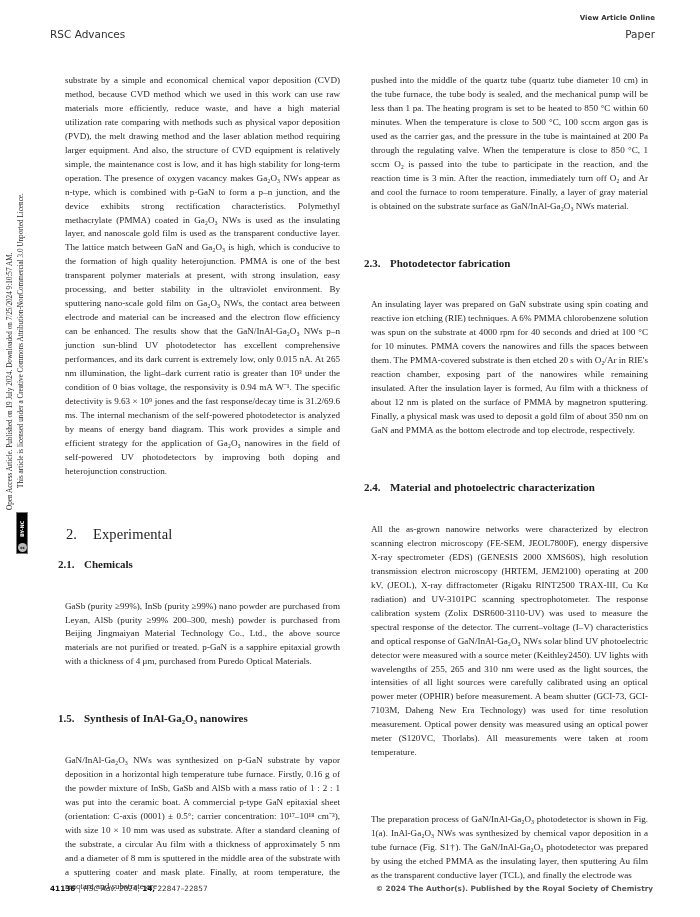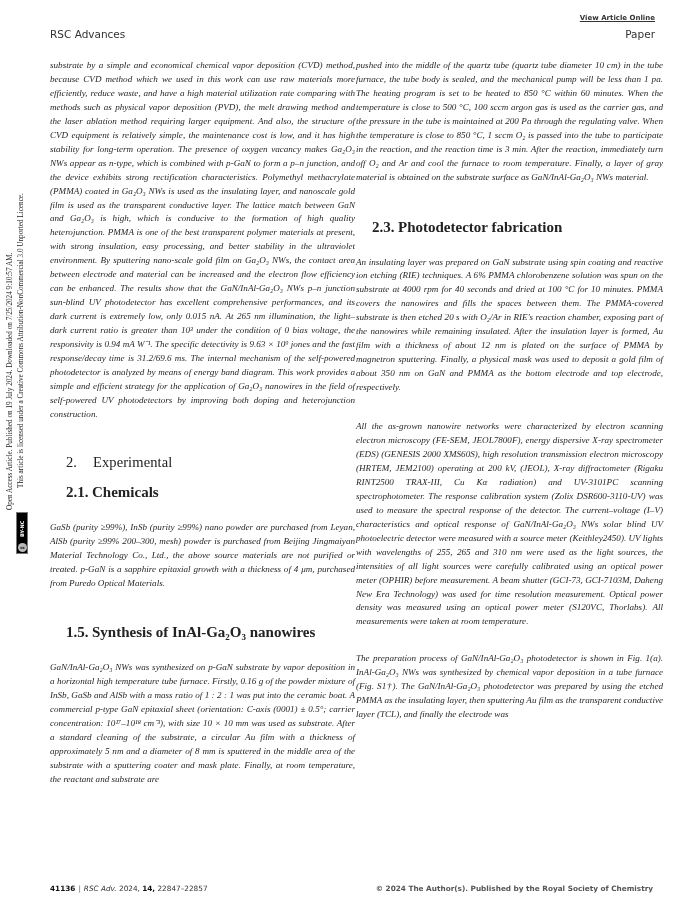--- a/index.html
+++ b/index.html
@@ -1,33 +1,33 @@
 <!DOCTYPE html>
 <html><head>
 <meta charset="utf-8">
 <style>
   html, body { margin: 0; padding: 0; background: #ffffff; }
   body { width: 700px; height: 917px; position: relative; overflow: hidden; color: #231f20; }
-  .view-online { position: absolute; top: 14px; right: 45px; font-family: "DejaVu Sans", sans-serif; font-size: 7px; font-weight: bold; color: #333; text-decoration: underline; }
+  .view-online { position: absolute; top: 14px; right: 45px; font-family: "DejaVu Sans", sans-serif; font-size: 7px; font-weight: bold; color: #333; }
   .journal { position: absolute; top: 28px; left: 50px; font-family: "DejaVu Sans", sans-serif; font-size: 10.5px; color: #333; }
   .section-type { position: absolute; top: 28px; right: 45px; font-family: "DejaVu Sans", sans-serif; font-size: 10.5px; color: #333; }
   .sidebar { position: absolute; left: 0; top: 0; width: 40px; height: 917px; }
   .side-line { position: absolute; white-space: nowrap; font-family: "Liberation Serif", serif; font-size: 7.2px; color: #222; transform-origin: left top; transform: rotate(-90deg); }
   .side-line.l1 { left: 6px; top: 510px; }
   .side-line.l2 { left: 17px; top: 488px; }
   .cc-badge { position: absolute; left: 16px; top: 512px; width: 12px; height: 42px; background: #000; border: 1px solid #777; box-sizing: border-box; }
   .cc-badge .cc-circle { position: absolute; left: 1px; bottom: 1px; width: 9px; height: 9px; border-radius: 50%; background: #bbb; font: bold 4px "DejaVu Sans", sans-serif; color: #000; text-align: center; line-height: 9px; }
   .cc-badge .cc-text { position: absolute; left: 2px; top: 24px; transform-origin: left top; transform: rotate(-90deg); font: bold 5px "DejaVu Sans", sans-serif; color: #fff; white-space: nowrap; }
   .col { position: absolute; top: 59px; width: 305px; font-family: "Liberation Serif", serif; font-size: 9.1px; line-height: 13.95px; text-align: justify; color: #231f20; }
   .col.left { left: 50px; }
   .col.right { left: 356px; width: 307px; }
-  .col p { margin: 0; hyphens: manual; font-style: italic; }
+  .col p { margin: 15px; hyphens: manual; }
   .h2 { font-family: Liberation Serif, serif; font-size: 14.5px; font-weight: normal; margin: 16px; color: #222; letter-spacing: 0.1px; }
   .h2 .num { display: inline-block; width: 27px; }
-  .h3 { font-family: "Liberation Serif", serif; font-size: 15px; font-weight: bold; margin: 16px; color: #222; }
+  .h3 { font-family: "Liberation Serif", serif; font-size: 11px; font-weight: bold; margin: 8px; color: #222; }
   .h3 .num { display: inline-block; width: 26px; }
   .footer-left { position: absolute; top: 884px; left: 50px; font-family: "DejaVu Sans", sans-serif; font-size: 7.3px; color: #333; }
   .footer-left b { color: #111; }
   .footer-left .sep { padding: 0 3px; color: #666; }
   .footer-right { position: absolute; top: 884px; right: 47px; font-family: "DejaVu Sans", sans-serif; font-size: 7.3px; color: #555; font-weight: bold; }
   .sp-a { height: 18px; }
   .sp-b { height: 5px; }
   .sp-c { height: 20px; }
 </style>
 </head>
@@ -67,20 +67,23 @@
 
 <div class="col right">
   <p>pushed into the middle of the quartz tube (quartz tube diameter 10 cm) in the tube furnace, the tube body is sealed, and the mechanical pump will be less than 1 pa. The heating program is set to be heated to 850 °C within 60 minutes. When the temperature is close to 500 °C, 100 sccm argon gas is used as the carrier gas, and the pressure in the tube is maintained at 200 Pa through the regulating valve. When the temperature is close to 850 °C, 1 sccm O₂ is passed into the tube to participate in the reaction, and the reaction time is 3 min. After the reaction, immediately turn off O₂ and Ar and cool the furnace to room temperature. Finally, a layer of gray material is obtained on the substrate surface as GaN/InAl-Ga₂O₃ NWs material.</p>
   <div class="sp-c"></div>
   <h3 class="h3">
     <span class="num">2.3.</span><span>Photodetector fabrication</span>
   </h3>
   <div class="sp-b"></div>
   <p>An insulating layer was prepared on GaN substrate using spin coating and reactive ion etching (RIE) techniques. A 6% PMMA chlorobenzene solution was spun on the substrate at 4000 rpm for 40 seconds and dried at 100 °C for 10 minutes. PMMA covers the nanowires and fills the spaces between them. The PMMA-covered substrate is then etched 20 s with O₂/Ar in RIE's reaction chamber, exposing part of the nanowires while remaining insulated. After the insulation layer is formed, Au film with a thickness of about 12 nm is plated on the surface of PMMA by magnetron sputtering. Finally, a physical mask was used to deposit a gold film of about 350 nm on GaN and PMMA as the bottom electrode and top electrode, respectively.</p>
   <div class="sp-c"></div>
+  <h3 class="h3">
+    <span class="num">2.4.</span><span>Material and photoelectric characterization</span>
+  </h3>
   <div class="sp-b"></div>
   <p>All the as-grown nanowire networks were characterized by electron scanning electron microscopy (FE-SEM, JEOL7800F), energy dispersive X-ray spectrometer (EDS) (GENESIS 2000 XMS60S), high resolution transmission electron microscopy (HRTEM, JEM2100) operating at 200 kV, (JEOL), X-ray diffractometer (Rigaku RINT2500 TRAX-III, Cu Kα radiation) and UV-3101PC scanning spectrophotometer. The response calibration system (Zolix DSR600-3110-UV) was used to measure the spectral response of the detector. The current–voltage (I–V) characteristics and optical response of GaN/InAl-Ga₂O₃ NWs solar blind UV photoelectric detector were measured with a source meter (Keithley2450). UV lights with wavelengths of 255, 265 and 310 nm were used as the light sources, the intensities of all light sources were carefully calibrated using an optical power meter (OPHIR) before measurement. A beam shutter (GCI-73, GCI-7103M, Daheng New Era Technology) was used for time resolution measurement. Optical power density was measured using an optical power meter (S120VC, Thorlabs). All measurements were taken at room temperature.</p>
   <div class="sp-a"></div>
   <div class="sp-b"></div>
   <p>The preparation process of GaN/InAl-Ga₂O₃ photodetector is shown in Fig. 1(a). InAl-Ga₂O₃ NWs was synthesized by chemical vapor deposition in a tube furnace (Fig. S1†). The GaN/InAl-Ga₂O₃ photodetector was prepared by using the etched PMMA as the insulating layer, then sputtering Au film as the transparent conductive layer (TCL), and finally the electrode was</p>
 </div>
 
 <div class="footer-left">
   <b>41136</b><span class="sep">|</span><i>RSC Adv.</i>
   <span>2024,</span>

